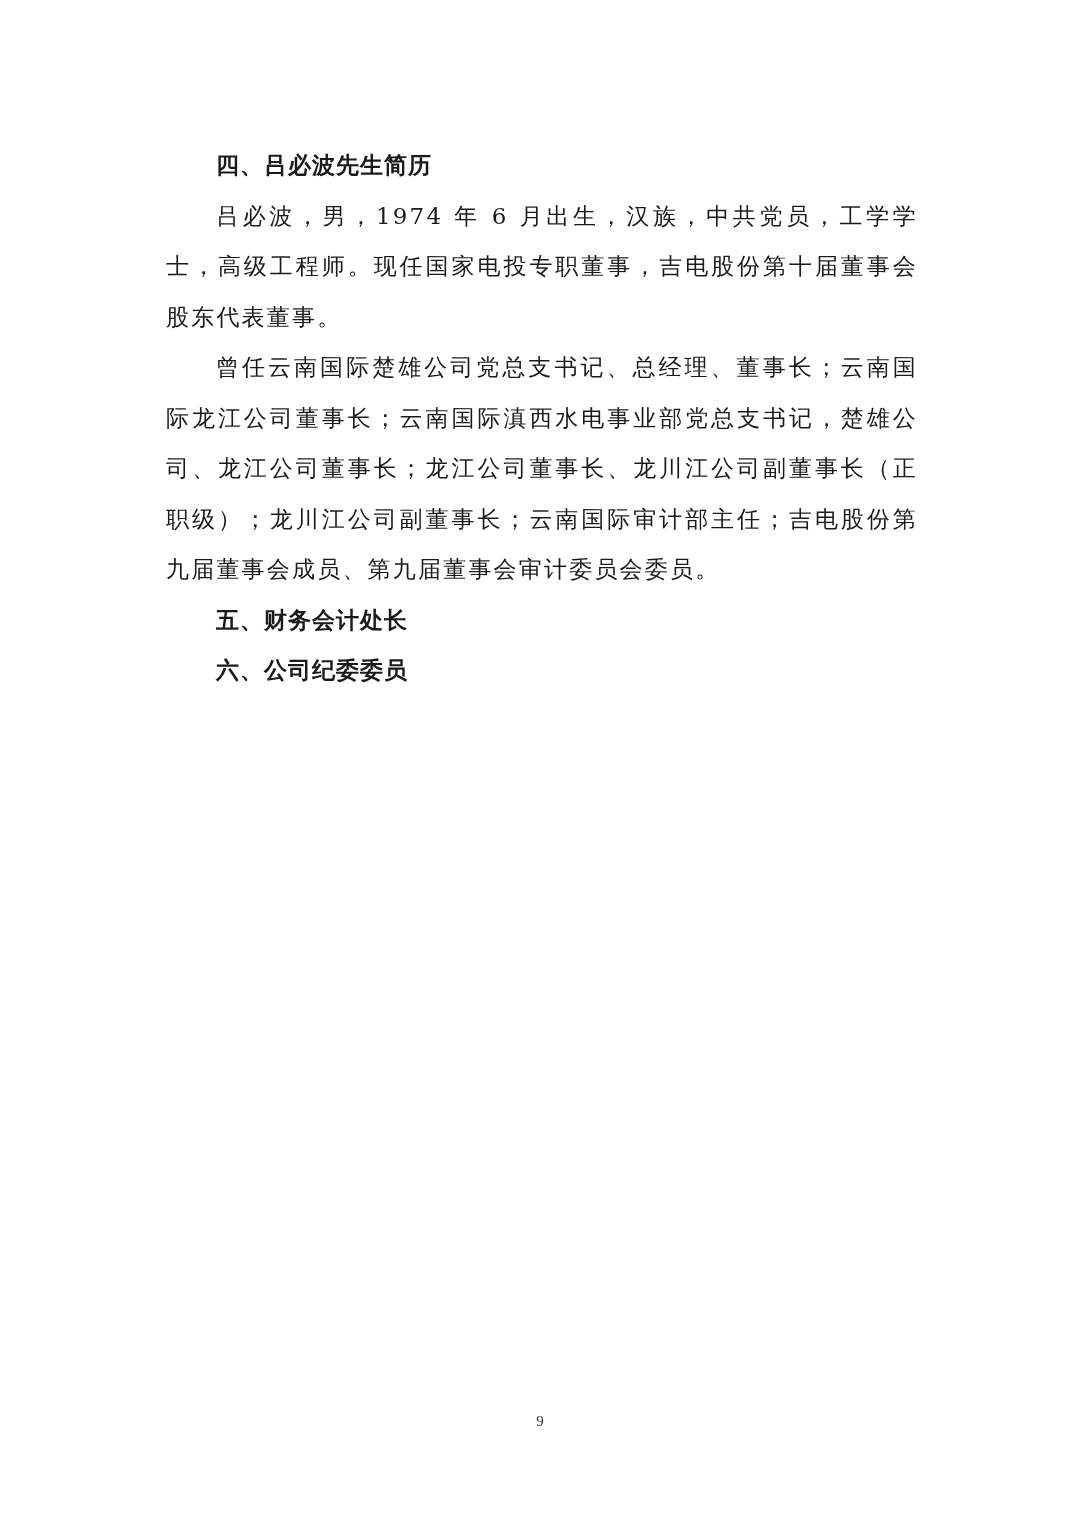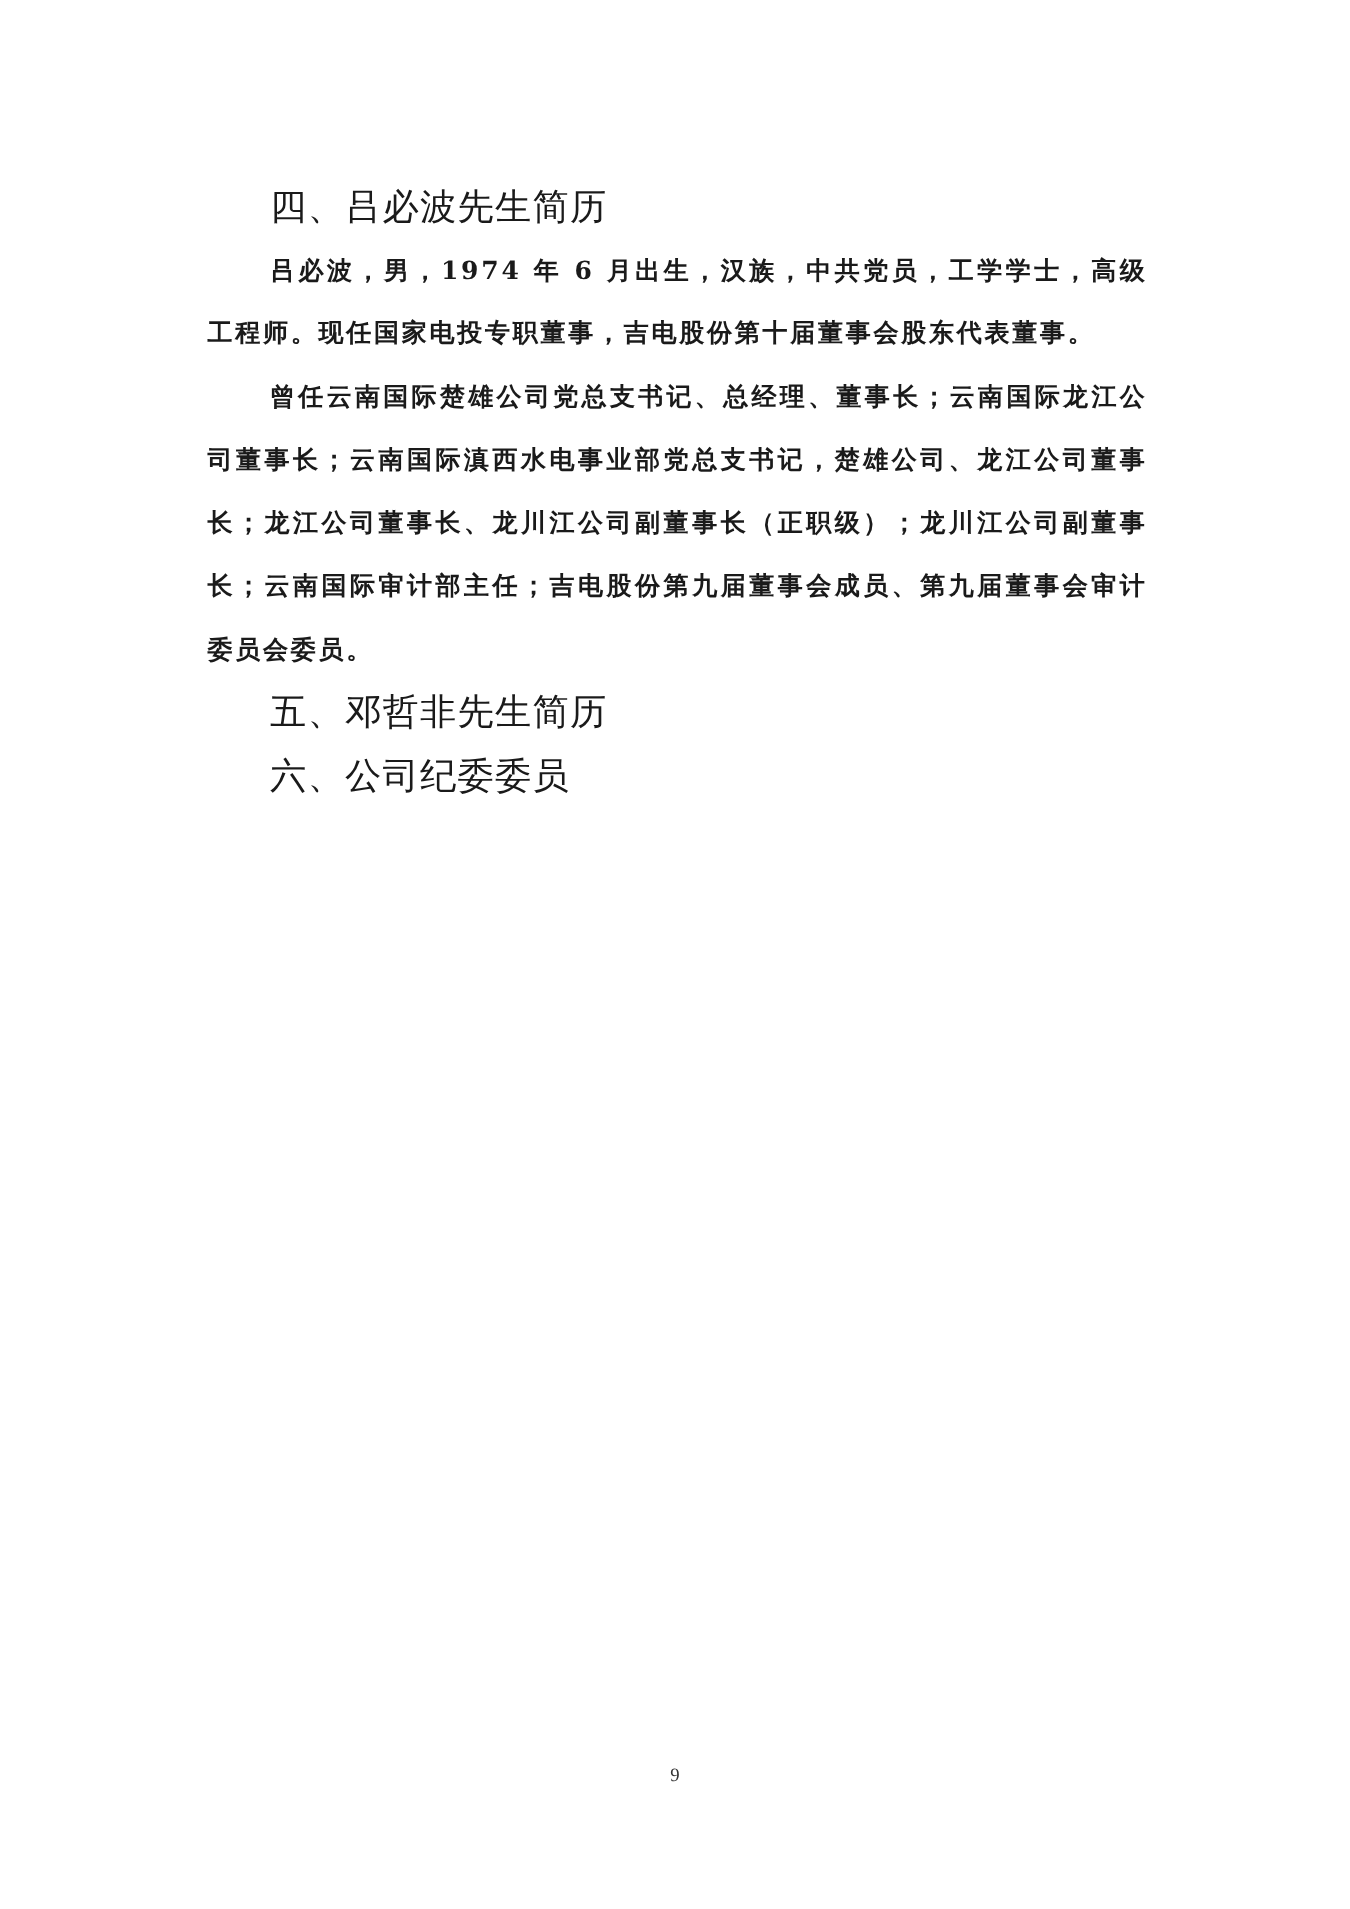--- a/index.html
+++ b/index.html
@@ -16,36 +16,36 @@
       color: #1a1a1a;
     }
     .page {
       position: absolute;
       left: 166px;
       top: 140px;
       width: 752px;
     }
     .heading {
       font-family: "DejaVu Sans", "Liberation Sans", sans-serif;
-      font-weight: normal;
-      font-size: 29px;
+      font-weight: bold;
+      font-size: 23px;
       line-height: 50.5px;
       padding-left: 50px;
       letter-spacing: 1px;
       margin: 0;
       white-space: nowrap;
     }
     .para {
-      font-size: 20px;
+      font-size: 23px;
       line-height: 50.5px;
       text-indent: 50px;
       letter-spacing: 2.2px;
       text-align: justify;
       margin: 0;
-      font-weight: bold;
+      font-weight: normal;
     }
     .page-number {
       position: absolute;
       left: 0;
       width: 1080px;
       top: 1413px;
       text-align: center;
       font-family: "Liberation Serif", "DejaVu Serif", serif;
       font-size: 15px;
       color: #333333;
@@ -56,21 +56,21 @@
 
 <div class="page">
 
   <section>
     <h2 class="heading">四、吕必波先生简历</h2>
     <p class="para">吕必波，男，1974 年 6 月出生，汉族，中共党员，工学学士，高级工程师。现任国家电投专职董事，吉电股份第十届董事会股东代表董事。</p>
     <p class="para">曾任云南国际楚雄公司党总支书记、总经理、董事长；云南国际龙江公司董事长；云南国际滇西水电事业部党总支书记，楚雄公司、龙江公司董事长；龙江公司董事长、龙川江公司副董事长（正职级）；龙川江公司副董事长；云南国际审计部主任；吉电股份第九届董事会成员、第九届董事会审计委员会委员。</p>
   </section>
 
   <section>
-    <h2 class="heading">五、邓哲非先生简历</h2>
+    <h2 class="heading">五、财务会计处长</h2>
   </section>
 
   <section>
     <h2 class="heading">六、公司纪委委员</h2>
   </section>
 
 </div>
 
 <div class="page-number">9</div>
 

